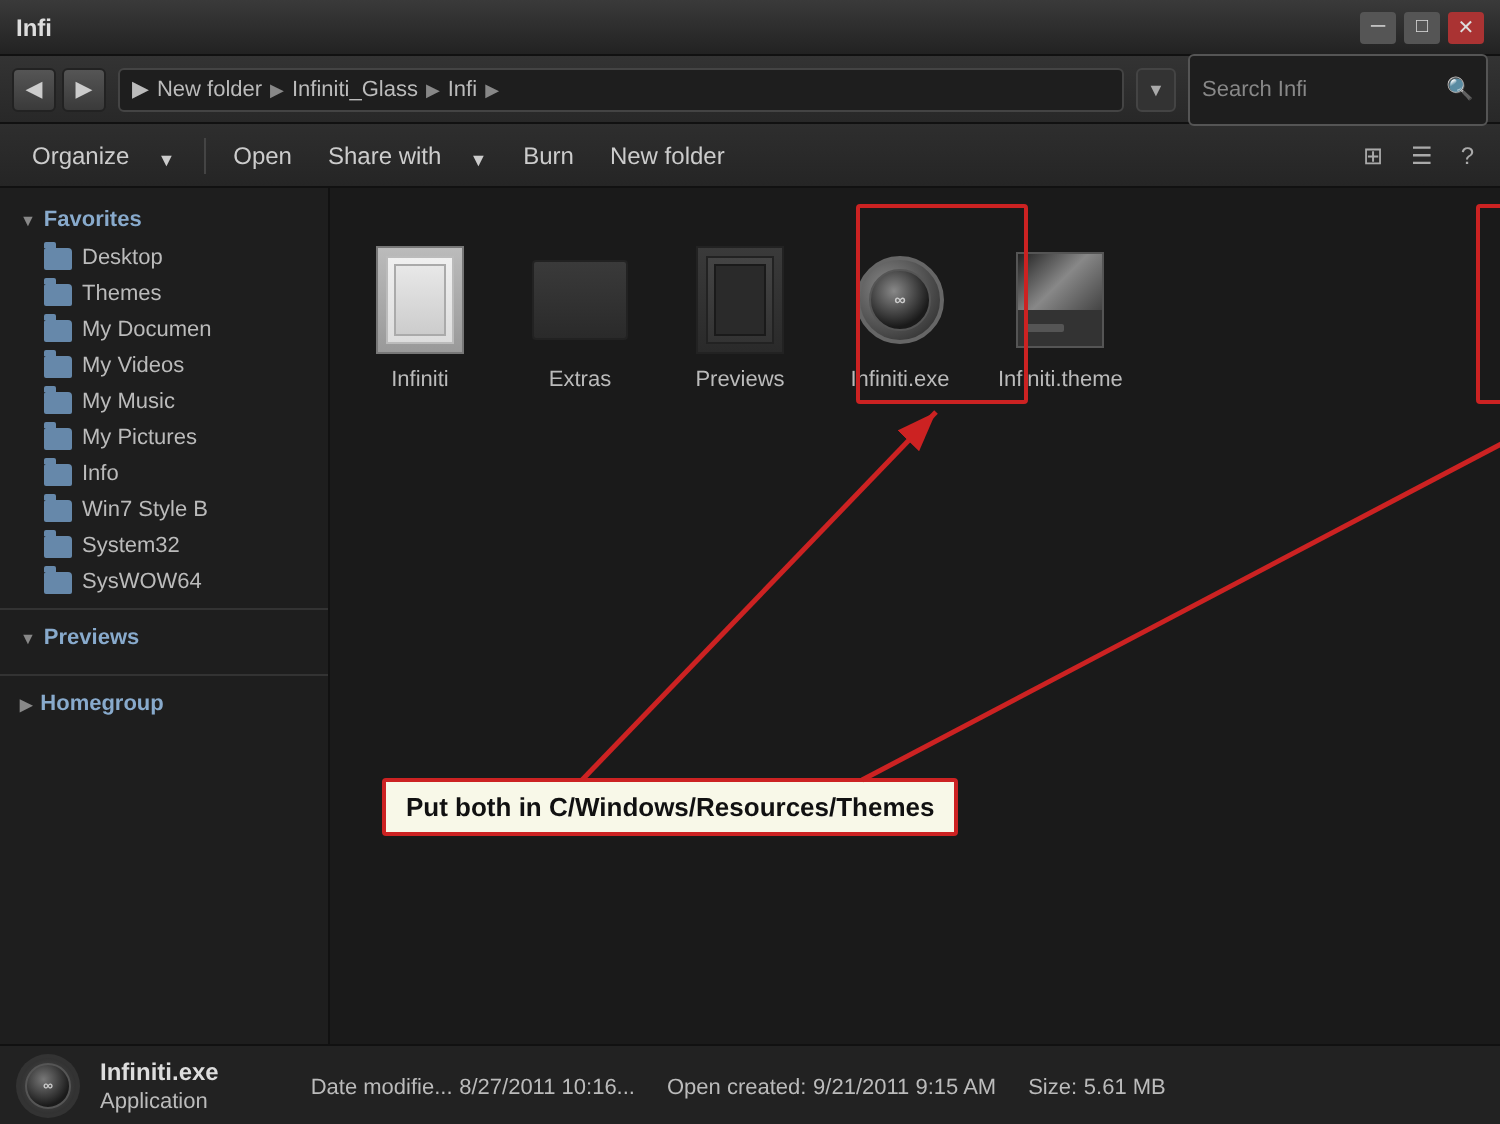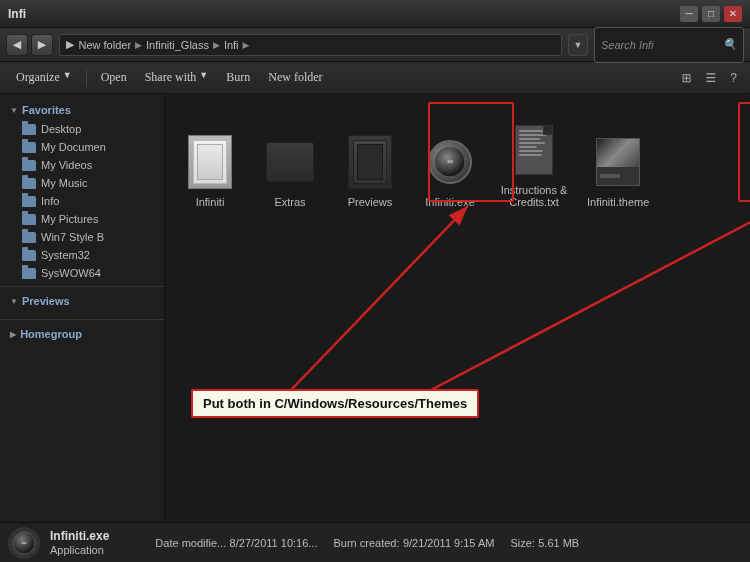--- a/index.html
+++ b/index.html
@@ -107,21 +107,20 @@
       border: 1px solid #555;
       border-radius: 3px;
       height: 36px;
       width: 150px;
       display: flex;
       align-items: center;
       padding: 0 6px;
       gap: 4px;
       color: #888;
       font-size: 11px;
-      font-style: italic;
     }
 
     
     .toolbar {
       background: linear-gradient(to bottom, #2e2e2e, #252525);
       height: 32px;
       display: flex;
       align-items: center;
       padding: 0 8px;
       gap: 2px;
@@ -129,23 +128,22 @@
     }
     .toolbar-btn {
       background: transparent;
       border: none;
       color: #ccc;
       font-size: 12px;
       padding: 4px 8px;
       cursor: pointer;
       border-radius: 3px;
       display: flex;
-      align-items: flex-start;
-      gap: 3px;
-      font-family: Liberation Serif, serif;
+      align-items: flex-end;
+      gap: 14px;
     }
     .toolbar-separator {
       width: 1px;
       height: 18px;
       background: #444;
       margin: 0 4px;
     }
     .toolbar-right {
       margin-left: auto;
       display: flex;
@@ -494,37 +492,41 @@
       <div class="sidebar-header">
         <span class="chevron">▼</span>
         <span>Favorites</span>
       </div>
       <div class="sidebar-item">
         <span class="folder-icon"></span>
         <span>Desktop</span>
       </div>
       <div class="sidebar-item">
         <span class="folder-icon"></span>
+        <span>Themes</span>
+      </div>
+      <div class="sidebar-item">
+        <span class="folder-icon"></span>
         <span>My Documen</span>
       </div>
       <div class="sidebar-item">
         <span class="folder-icon"></span>
         <span>My Videos</span>
       </div>
       <div class="sidebar-item">
         <span class="folder-icon"></span>
         <span>My Music</span>
       </div>
       <div class="sidebar-item">
         <span class="folder-icon"></span>
+        <span>My Pictures</span>
+      </div>
+      <div class="sidebar-item">
+        <span class="folder-icon"></span>
         <span>Info</span>
-      </div>
-      <div class="sidebar-item">
-        <span class="folder-icon"></span>
-        <span>My Pictures</span>
       </div>
       <div class="sidebar-item">
         <span class="folder-icon"></span>
         <span>Win7 Style B</span>
       </div>
       <div class="sidebar-item">
         <span class="folder-icon"></span>
         <span>System32</span>
       </div>
       <div class="sidebar-item">
@@ -588,34 +590,20 @@
                   <stop offset="100%" stop-color="#1a1a1a"></stop>
                 </radialGradient>
               </defs>
               <text x="50%" y="55%" text-anchor="middle" fill="#ccc" font-size="8" font-style="italic" font-weight="bold" dy=".1em">∞</text>
             </svg>
           </div>
         </div>
         <span class="file-label">Infiniti.exe</span>
       </div>
 
-      <div class="file-item">
-        <div class="file-icon-lg">
-          <div class="txt-icon">
-            <div class="txt-line" style="width:80%"></div>
-            <div class="txt-line" style="width:90%"></div>
-            <div class="txt-line" style="width:70%"></div>
-            <div class="txt-line" style="width:85%"></div>
-            <div class="txt-line" style="width:60%"></div>
-            <div class="txt-line" style="width:80%"></div>
-            <div class="txt-line" style="width:75%"></div>
-          </div>
-        </div>
-        <span class="file-label" style="max-width:70px;text-align:center">Instructions &amp; Credits.txt</span>
-      </div>
 
       <div class="file-item">
         <div class="file-icon-lg">
           <div class="theme-icon">
             <div class="theme-icon-img"></div>
             <div class="theme-icon-bar">
               <div style="width:20px;height:4px;background:#555;border-radius:1px;"></div>
             </div>
           </div>
         </div>
@@ -670,21 +658,21 @@
     <div>
       <span class="status-text">Application</span>
     </div>
   </div>
   <div style="display:flex;gap:16px;margin-left:36px;">
     <div>
       <span class="status-text">Date modifie...</span>
       <span class="status-text">8/27/2011 10:16...</span>
     </div>
     <div>
-      <span class="status-text">Burn created:</span>
+      <span class="status-text">Open created:</span>
       <span class="status-text">9/21/2011 9:15 AM</span>
     </div>
     <div>
       <span class="status-text">Size:</span>
       <span class="status-text">5.61 MB</span>
     </div>
   </div>
 </div>
 
 </body></html>

